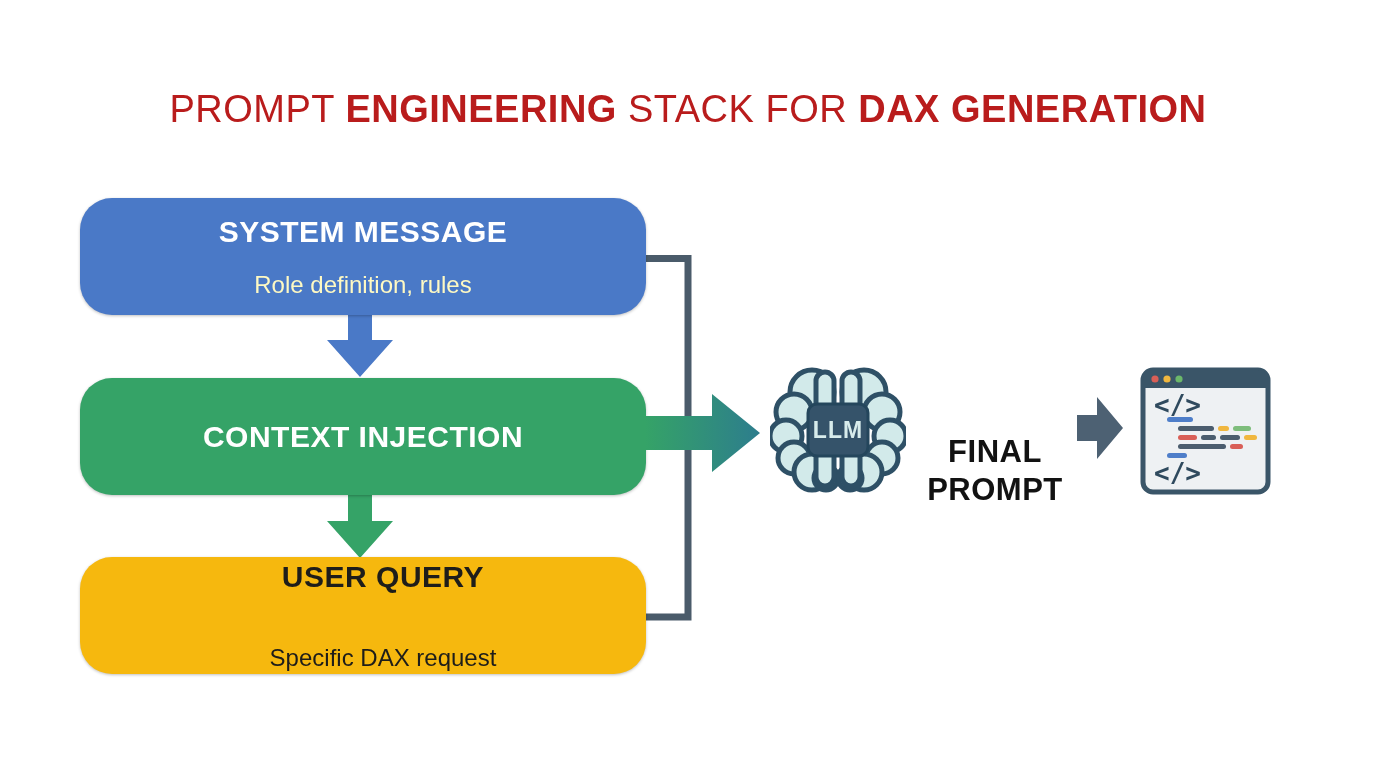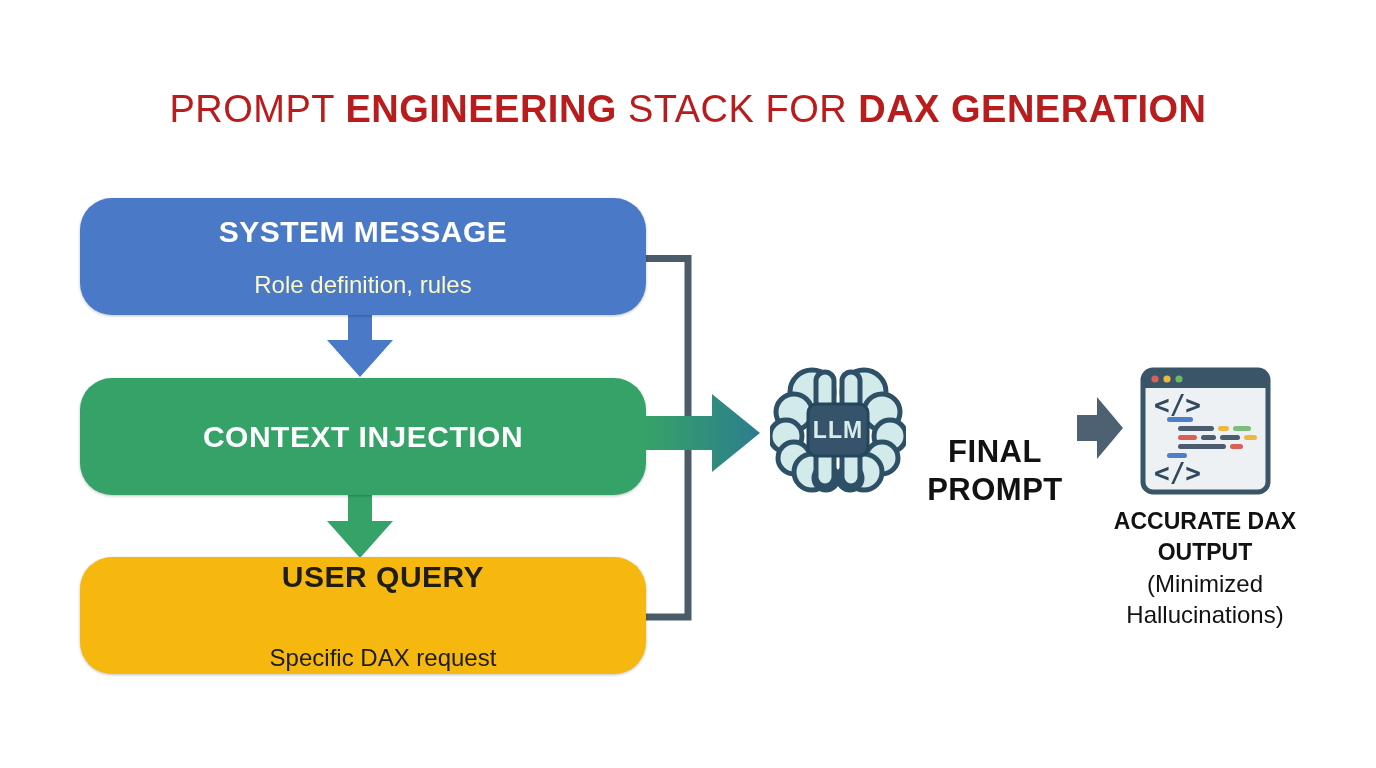--- a/index.html
+++ b/index.html
@@ -141,18 +141,14 @@
       <rect x="65" y="77" width="15" height="5" rx="2.5" style="fill: rgb(75, 93, 110);"></rect>
       <rect x="84" y="77" width="20" height="5" rx="2.5" style="fill: rgb(75, 93, 110);"></rect>
       <rect x="108" y="77" width="13" height="5" rx="2.5" style="fill: rgb(240, 183, 63);"></rect>
       <rect x="42" y="86" width="48" height="5" rx="2.5" style="fill: rgb(75, 93, 110);"></rect>
       <rect x="94" y="86" width="13" height="5" rx="2.5" style="fill: rgb(217, 95, 87);"></rect>
       <rect x="31" y="95" width="20" height="5" rx="2.5" style="fill: rgb(78, 126, 201);"></rect>
     </g>
     <text class="code-glyph" x="18" y="124" style="fill: rgb(47, 74, 94);">&lt;/&gt;</text>
   </svg>
 
-  <div class="output-caption">
-    <div class="cap-bold">ACCURATE DAX OUTPUT</div>
-    <div class="cap-normal">(Minimized Hallucinations)</div>
-  </div>
 
 </div>
 
 </body></html>

